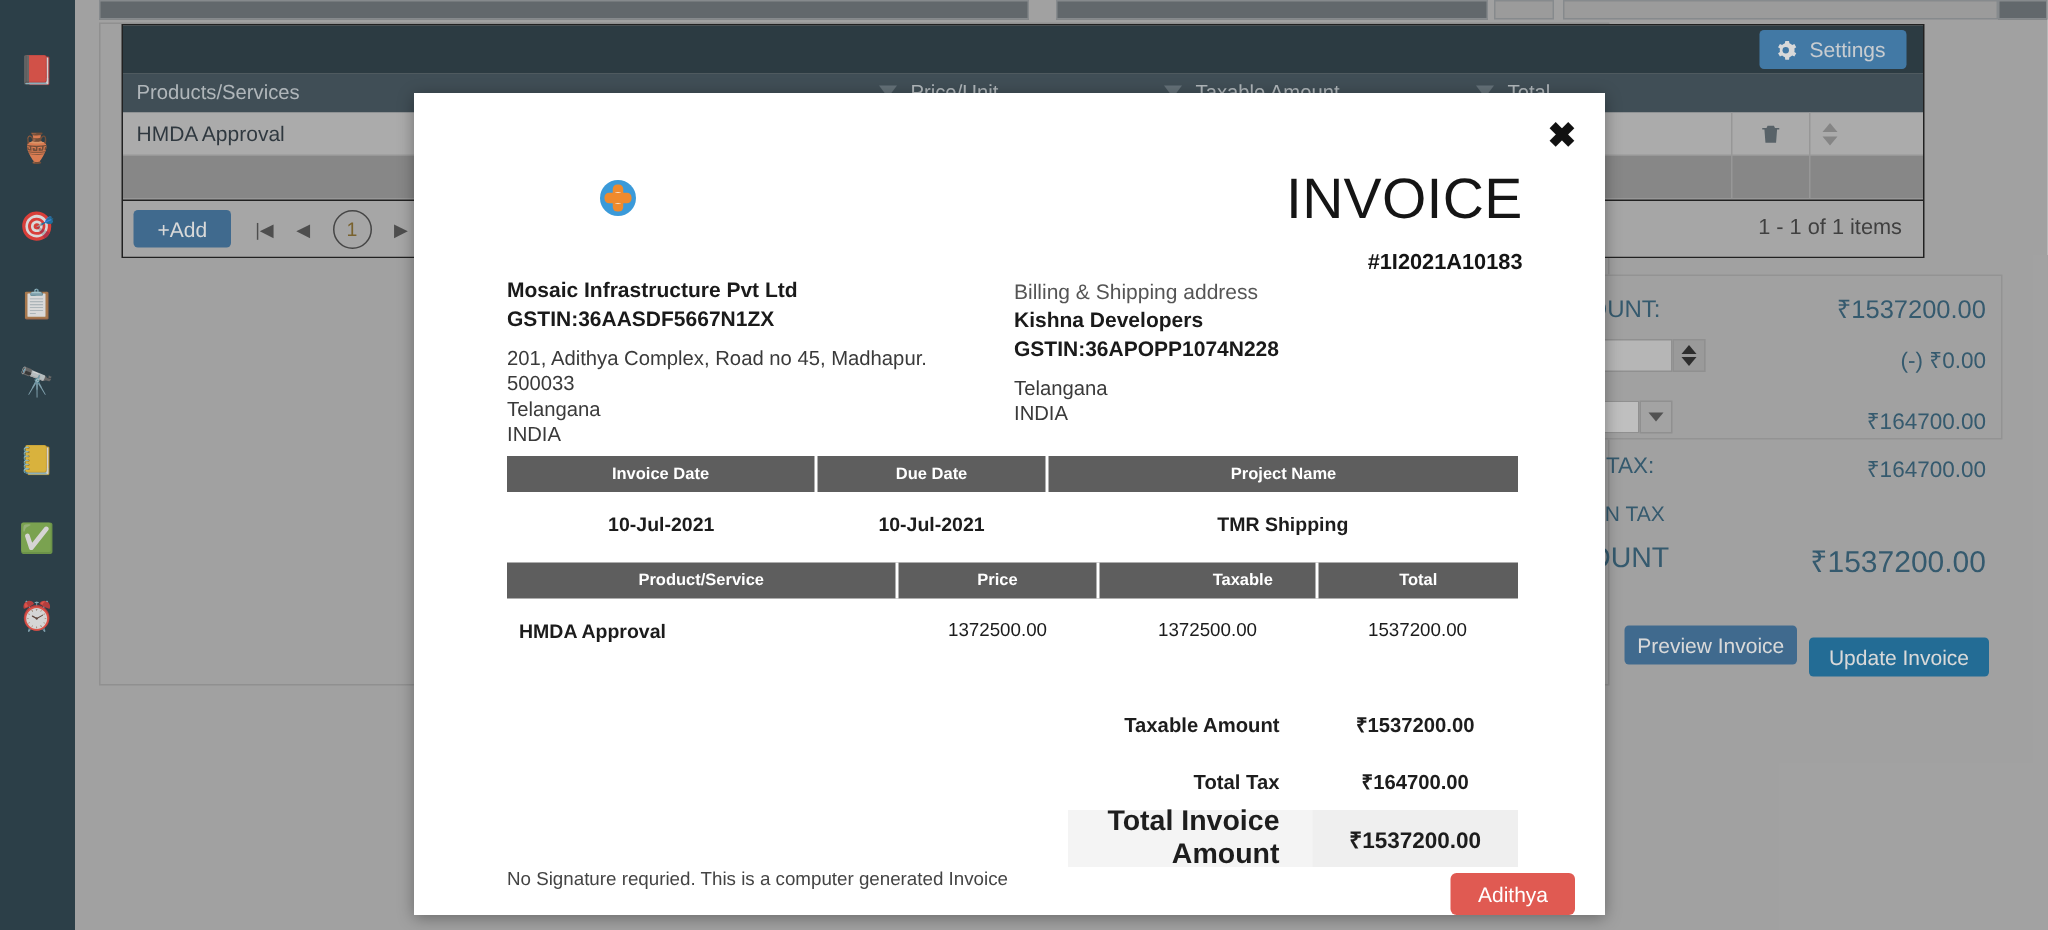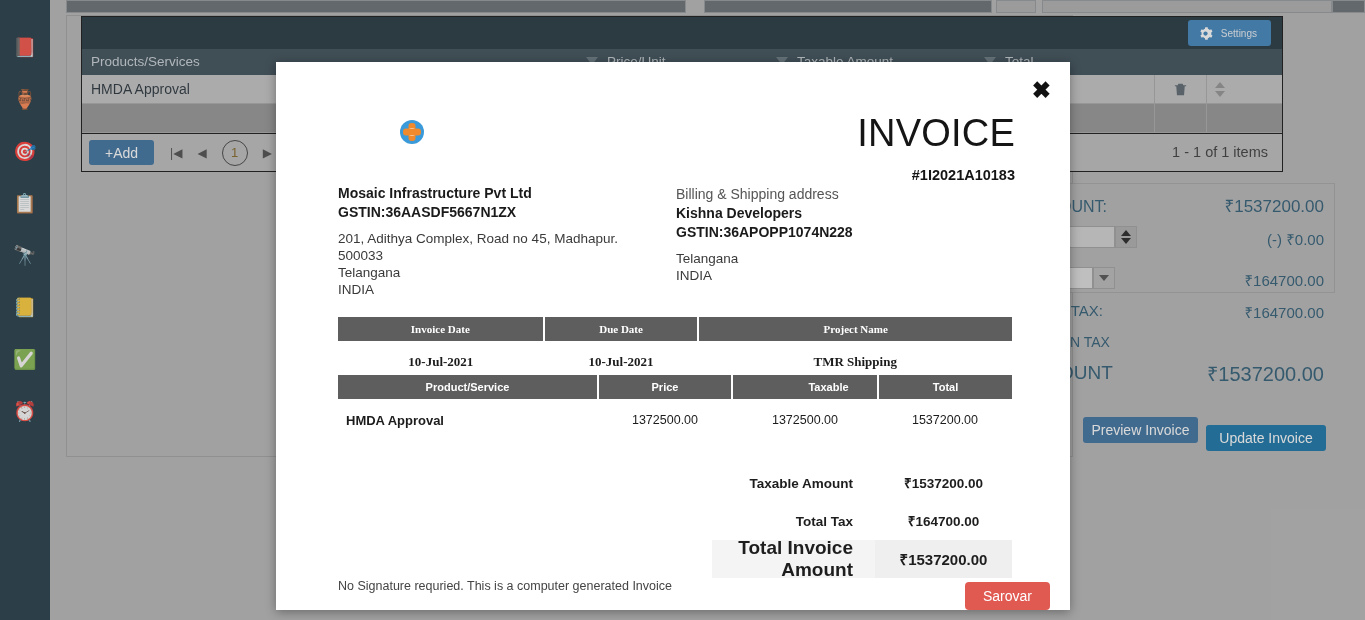--- a/index.html
+++ b/index.html
@@ -65,21 +65,21 @@
   .grid-toolbar {
     height: 32px; background: #10242e;
     position: relative;
   }
   .settings-btn {
     position: absolute; right: 11px; top: 3px;
     height: 26px; padding: 0 14px 0 10px;
     background: #2e7ab8; color: #e8eef3;
     border-radius: 3px;
     display: flex; align-items: center; gap: 8px;
-    font-size: 10px;
+    font-size: 14px;
   }
   .gear {
     width: 15px; height: 15px; position: relative;
     display: inline-block;
   }
   .grid-head {
     height: 26px; background: #2c3f4a;
     display: flex; align-items: center;
     color: #c6cfd4; font-size: 13.5px;
   }
@@ -401,21 +401,21 @@
     </div>
 
     <div class="buyer">
       <div class="muted-l">Billing &amp; Shipping address</div>
       <div class="strong-l">Kishna Developers</div>
       <div class="strong-l">GSTIN:36APOPP1074N228</div>
       <div class="norm-l" style="margin-top:8px;">Telangana</div>
       <div class="norm-l">INDIA</div>
     </div>
 
-    <table class="tbl" style="top:255px;font-family:Liberation Serif, serif;">
+    <table class="tbl" style="top:242px;">
       <thead>
         <tr>
           <th style="width:202px;">Invoice Date</th>
           <th style="width:152px;">Due Date</th>
           <th style="width:308px;">Project Name</th>
         </tr>
       </thead>
       <tbody>
         <tr>
           <td>10-Jul-2021</td>
@@ -453,16 +453,16 @@
         <div class="tot-lbl">Total Tax</div>
         <div class="tot-val">₹164700.00</div>
       </div>
       <div class="tot-row grand">
         <div class="tot-lbl">Total Invoice Amount</div>
         <div class="tot-val">₹1537200.00</div>
       </div>
     </div>
 
     <div class="no-sign">No Signature requried. This is a computer generated Invoice</div>
-    <div class="cancel-btn" style="right:20px;">Sarovar</div>
+    <div class="cancel-btn" style="right:20px;">Adithya</div>
   </div>
 
 </div>
 
 </body></html>

